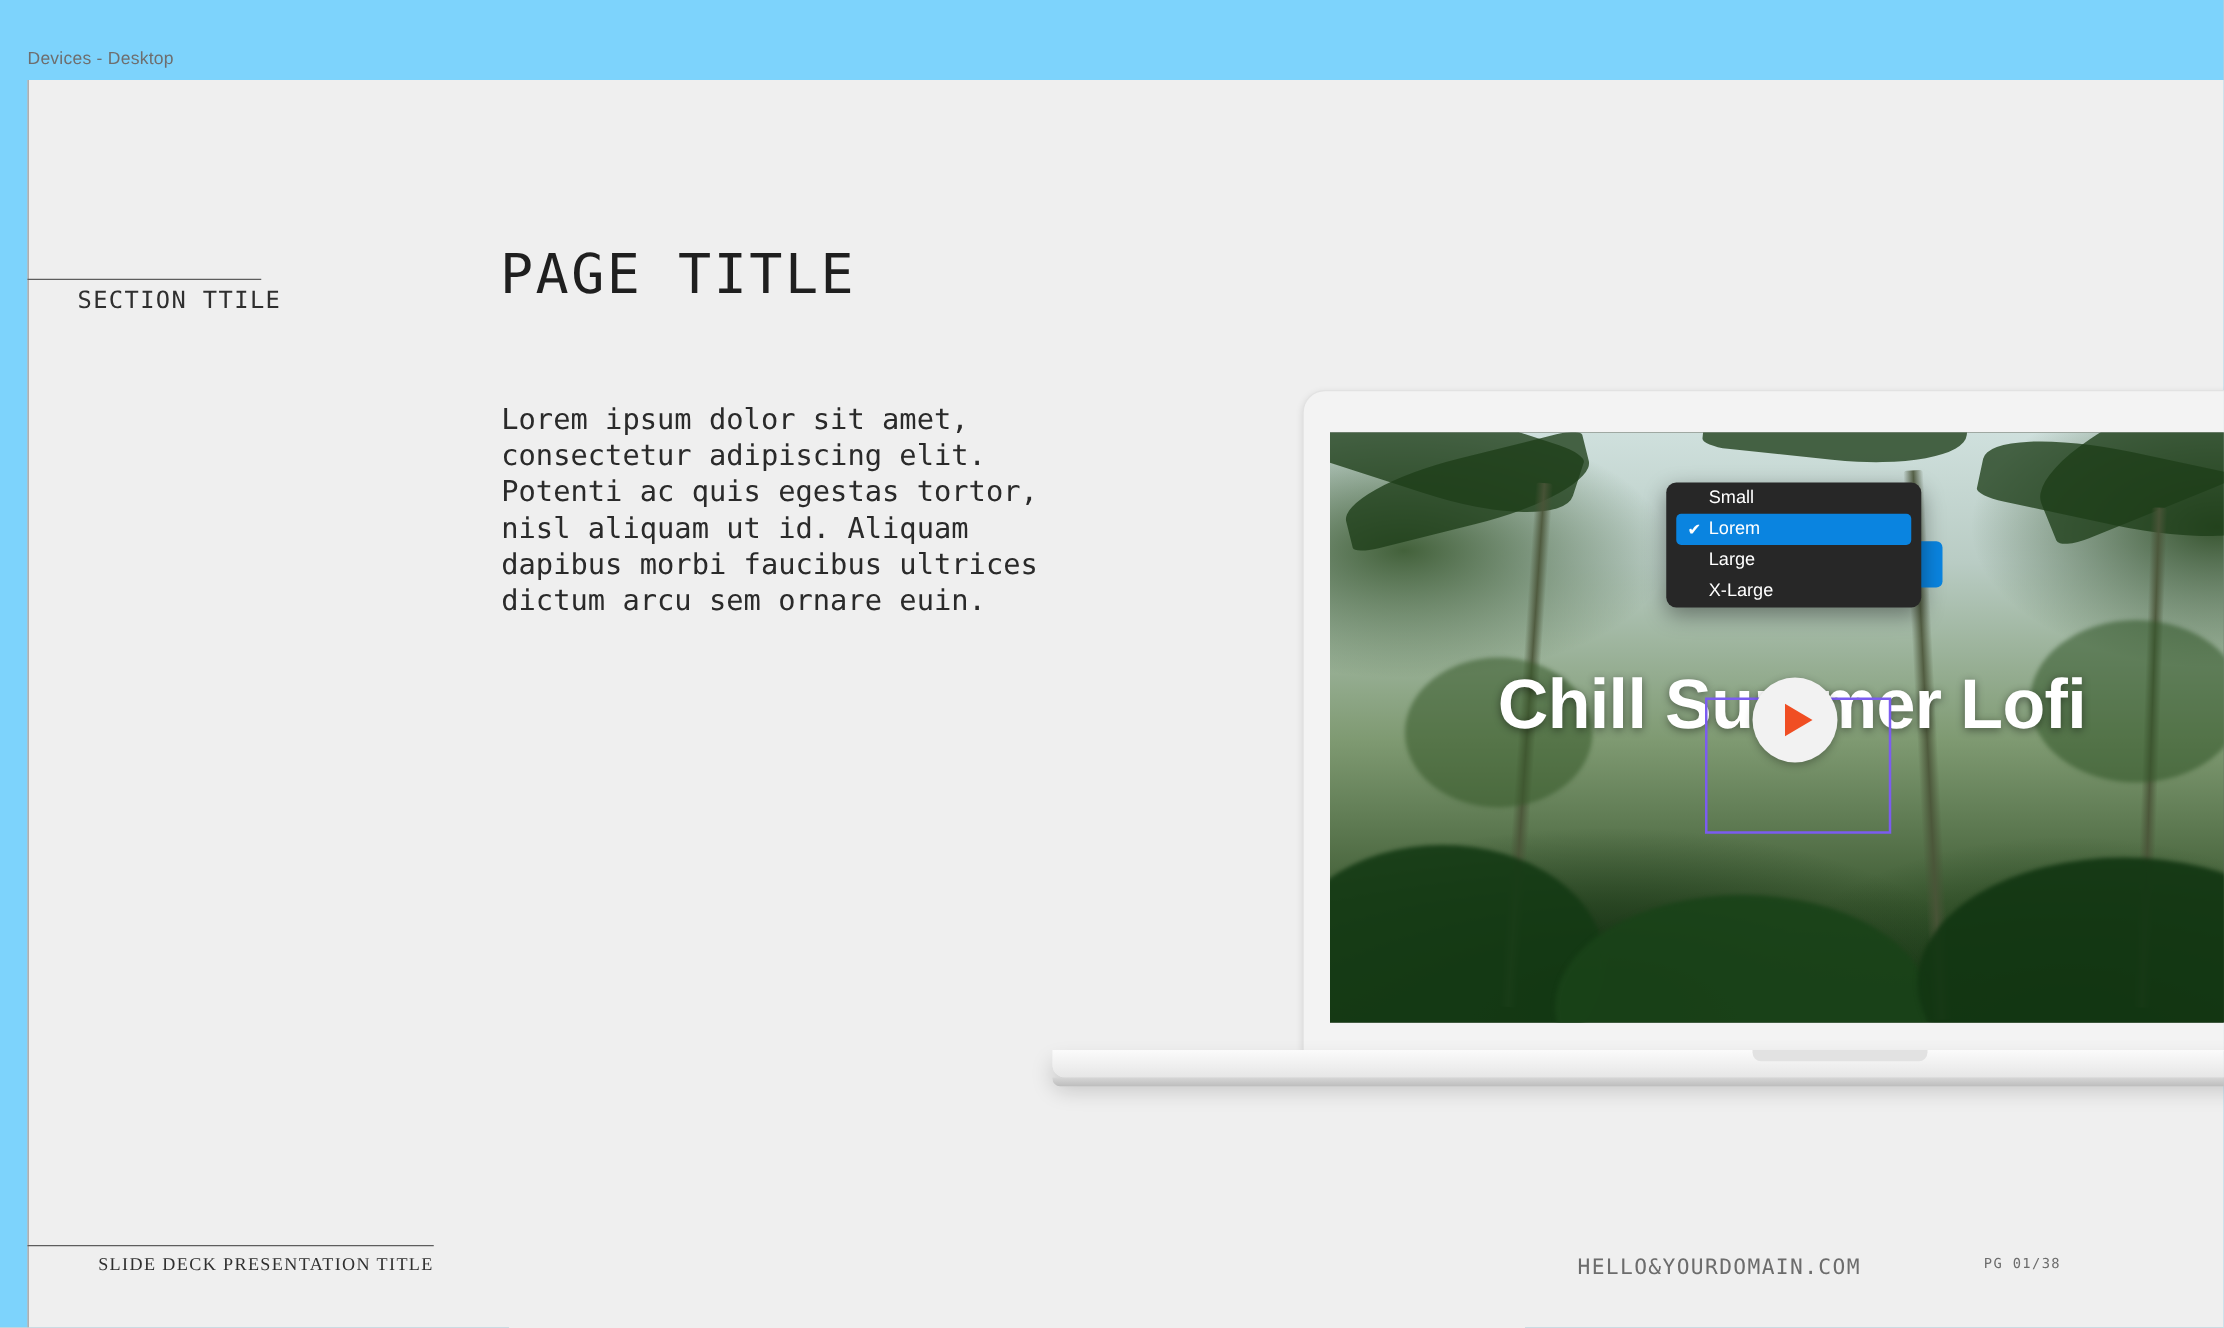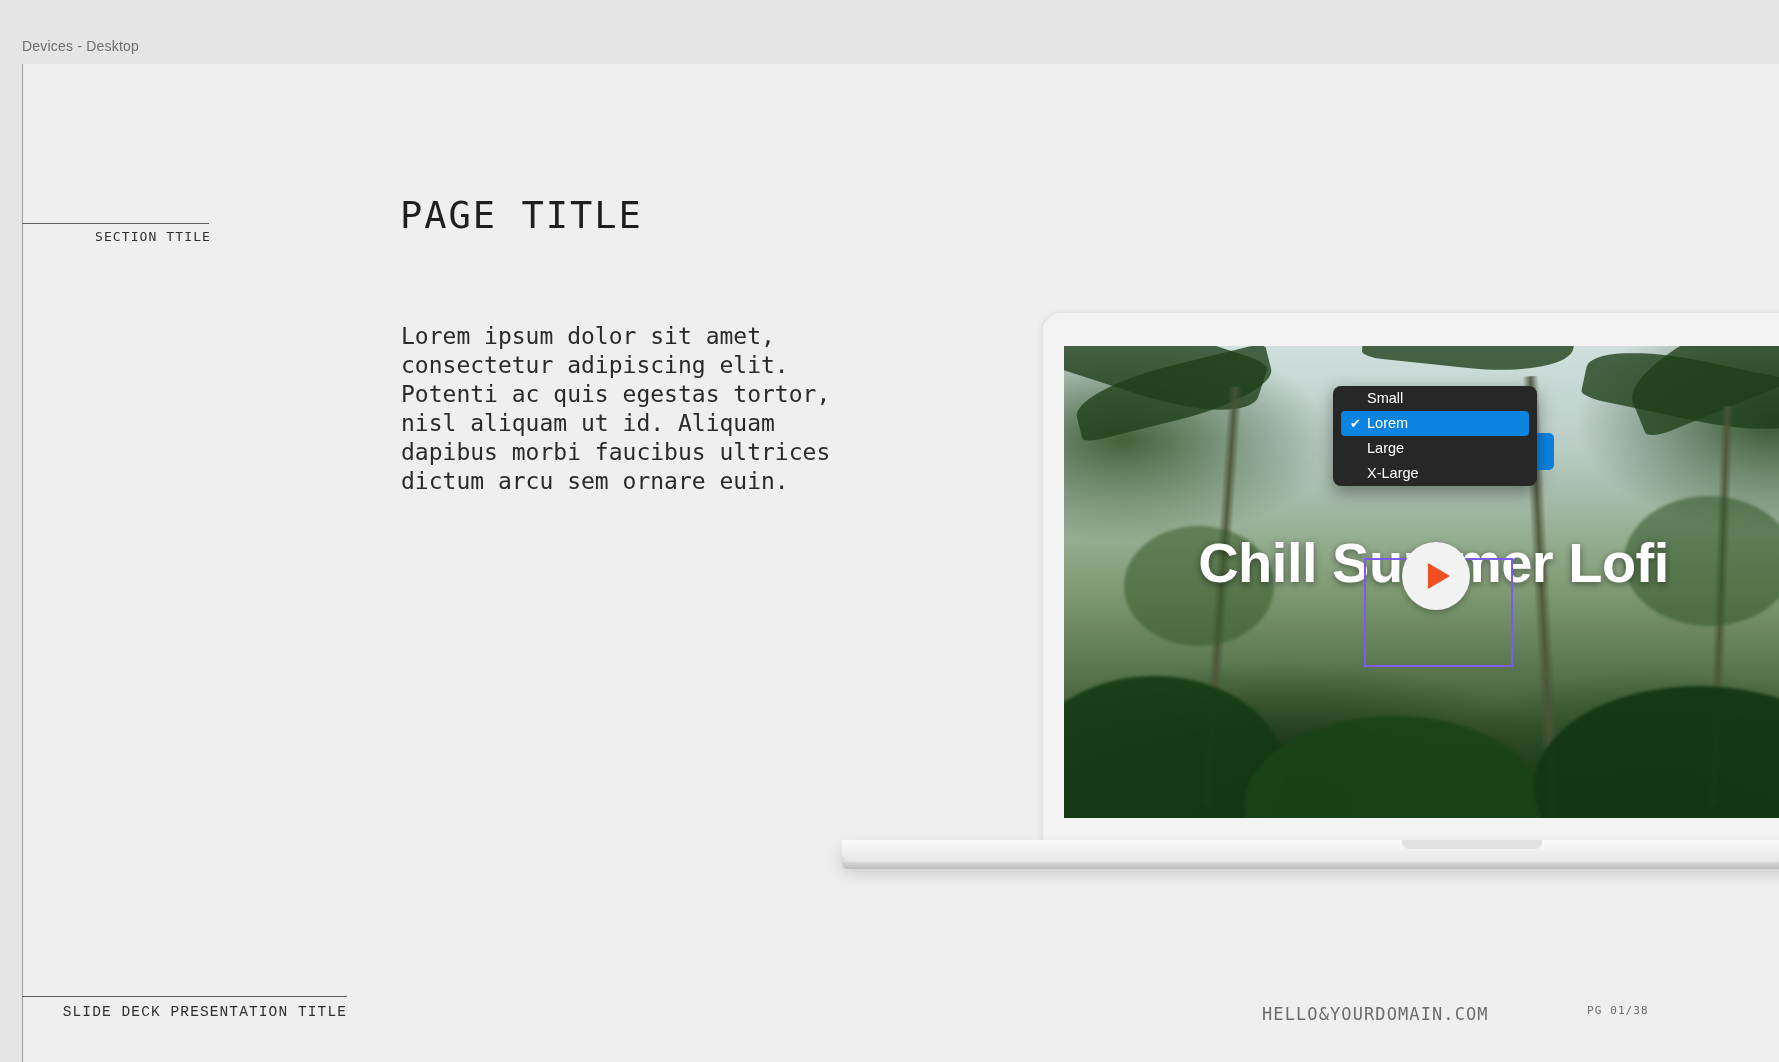--- a/index.html
+++ b/index.html
@@ -11,21 +11,21 @@
     width: 1779px;
     height: 1062px;
     overflow: hidden;
     font-family: "DejaVu Sans Mono", monospace;
   }
 
   #app {
     position: relative;
     width: 1779px;
     height: 1062px;
-    background: #e5e5e5;
+    background: #7dd3fc;
   }
 
   
   .top-label {
     position: absolute;
     left: 22px;
     top: 38px;
     font-family: "Liberation Sans", sans-serif;
     font-size: 14px;
     color: #6e6e6e;
@@ -56,37 +56,37 @@
   .section-rule {
     position: absolute;
     left: 0px;
     top: 159px;
     width: 187px;
     height: 1px;
     background: #5d5d5d;
   }
   .section-title {
     position: absolute;
-    left: 2px;
+    left: 16px;
     top: 165px;
     width: 187px;
     text-align: right;
     font-family: "DejaVu Sans Mono", monospace;
-    font-size: 13px;
+    font-size: 19px;
     letter-spacing: 1.1px;
     color: #2f2f2f;
   }
 
   
   .page-title {
     position: absolute;
     left: 378px;
     top: 130px;
     font-family: "DejaVu Sans Mono", monospace;
-    font-size: 37px;
+    font-size: 44px;
     letter-spacing: 2px;
     color: #1f1f1f;
     white-space: nowrap;
   }
 
   
   .body-copy {
     position: absolute;
     left: 379px;
     top: 258px;
@@ -108,21 +108,21 @@
     width: 325px;
     height: 1px;
     background: #5d5d5d;
   }
   .footer-left {
     position: absolute;
     left: 0px;
     top: 940px;
     width: 325px;
     text-align: right;
-    font-family: Liberation Mono, monospace;
+    font-family: Liberation Serif, serif;
     font-size: 14.5px;
     letter-spacing: 1.1px;
     color: #2f2f2f;
   }
   .footer-mail {
     position: absolute;
     left: 1240px;
     top: 940px;
     font-family: "DejaVu Sans Mono", monospace;
     font-size: 17px;

